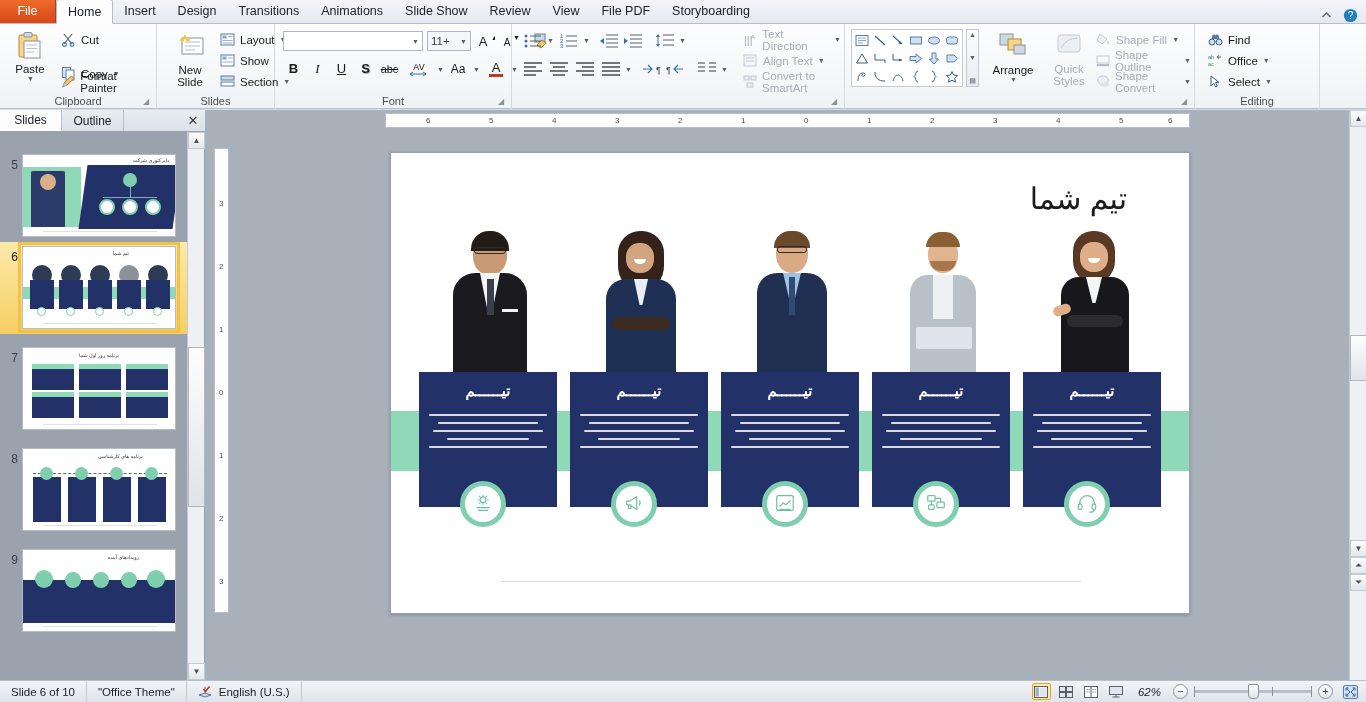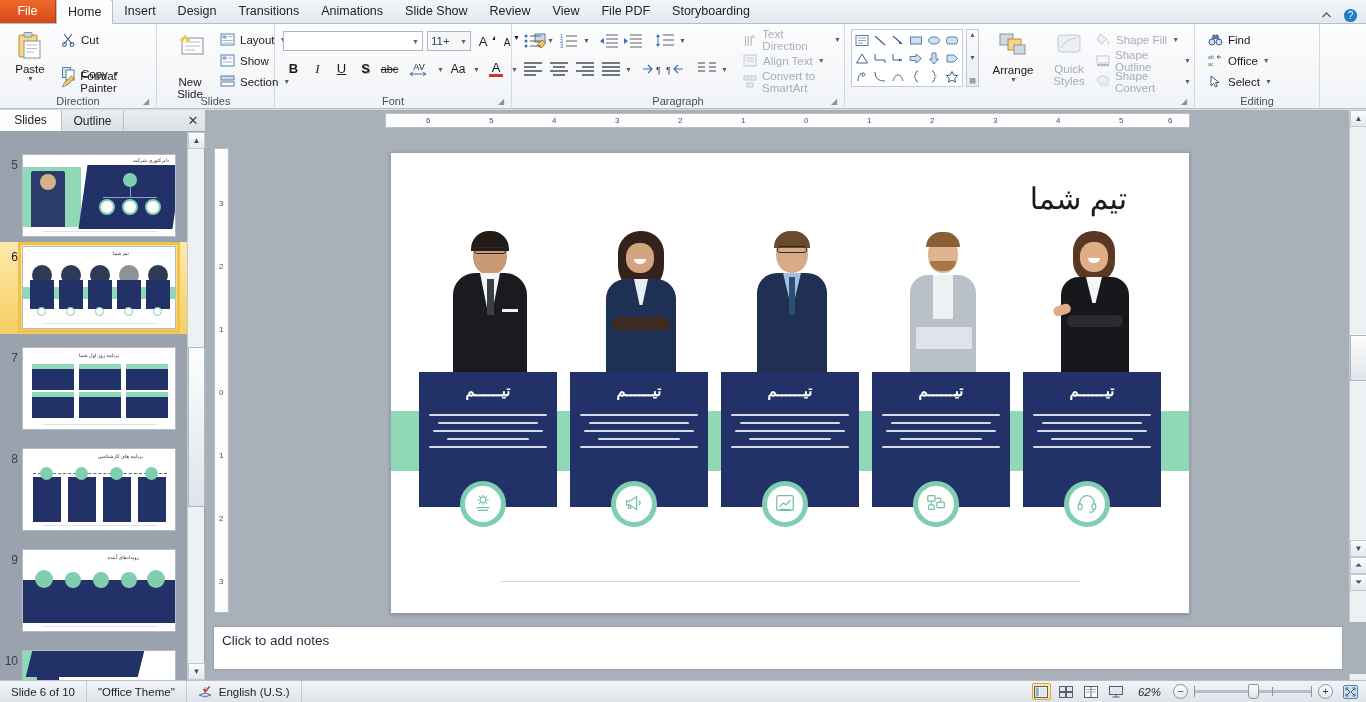--- a/index.html
+++ b/index.html
@@ -305,36 +305,36 @@
       </div>
       <div class="btn-small" style="position:absolute; left:58px; top:48px;">
         <span class="ic16">
           <svg width="15" height="15" viewBox="0 0 15 15">
               <path d="M10.5 2 L13 4.5 L6 11 L3.5 8.5 Z" fill="#f0c96a" stroke="#a87c22"></path>
               <path d="M3.5 8.5 L1.5 13 L6 11" fill="#d9dfe6" stroke="#8b929b"></path>
             </svg>
         </span>
         <span>Format Painter</span>
       </div>
-      <div class="rgroup-title">Direction</div>
+      <div class="rgroup-title">Clipboard</div>
       <div class="rg-dialog">◢</div>
     </div>
 
     <div class="rgroup" style="left:157px; width:118px;">
       <div class="btn-big" style="position:absolute; left:8px; top:5px; width:50px;">
         <span class="ic32">
           <svg width="30" height="28" viewBox="0 0 30 28">
             <rect x="7" y="5" width="21" height="16" fill="#fdfdfe" stroke="#8b929b"></rect>
             <line x1="10" y1="9" x2="25" y2="9" stroke="#b6bfc9"></line>
             <line x1="10" y1="13" x2="25" y2="13" stroke="#b6bfc9"></line>
             <line x1="10" y1="17" x2="20" y2="17" stroke="#b6bfc9"></line>
             <path d="M5 2 l2 4 l4 -2 l-4 -2 l-2 -4 l-2 4 l-4 2 l4 2 z" transform="translate(5,3)" fill="#f5c53a"></path>
           </svg>
         </span>
-        <span style="margin-top:13px;">New</span>
+        <span style="margin-top:1px;">New</span>
         <span>Slide</span>
       </div>
       <div class="btn-small" style="position:absolute; left:60px; top:6px;">
         <span class="ic16">
           <svg width="15" height="15" viewBox="0 0 15 15">
               <rect x="1" y="2" width="13" height="11" fill="#fdfdfe" stroke="#5a7ea8"></rect>
               <rect x="2.5" y="3.5" width="4" height="3" fill="#7fa8d4"></rect>
               <line x1="8" y1="4.5" x2="12.5" y2="4.5" stroke="#9fb6cd"></line>
               <line x1="2.5" y1="8.5" x2="12.5" y2="8.5" stroke="#9fb6cd"></line>
               <line x1="2.5" y1="11" x2="12.5" y2="11" stroke="#9fb6cd"></line>
@@ -553,21 +553,20 @@
       <div class="btn-small dim" style="position:absolute; left:228px; top:48px;">
         <span class="ic16">
           <svg width="15" height="15" viewBox="0 0 15 15">
               <rect x="1" y="2" width="5" height="4" fill="#e8ecf1" stroke="#c3cad2"></rect>
               <rect x="8" y="2" width="5" height="4" fill="#e8ecf1" stroke="#c3cad2"></rect>
               <rect x="4" y="9" width="6" height="4" fill="#e8ecf1" stroke="#c3cad2"></rect>
             </svg>
         </span>
         <span>Convert to SmartArt</span>
       </div>
-      <div class="rgroup-title">Paragraph</div>
       <div class="rg-dialog">◢</div>
     </div>
 
     <div class="rgroup" style="left:845px; width:350px;">
       <div class="shapegrid" style="position:absolute; left:6px; top:5px;">
         <div class="shapecell">
             <svg width="14" height="13" viewBox="0 0 14 13">
               <rect x="1" y="1.5" width="12" height="10" fill="#fdfdfe" stroke="#5a7ea8"></rect>
               <line x1="3" y1="4" x2="11" y2="4" stroke="#8fa8c2"></line>
               <line x1="3" y1="6.5" x2="11" y2="6.5" stroke="#8fa8c2"></line>
@@ -857,28 +856,20 @@
           <div style="position:absolute; left:0; top:30px; width:154px; height:43px; background:#223167;"></div>
           <div style="position:absolute; left:12px; top:20px; width:18px; height:18px; border-radius:50%; background:#7fcfae;"></div>
           <div style="position:absolute; left:42px; top:22px; width:16px; height:16px; border-radius:50%; background:#7fcfae;"></div>
           <div style="position:absolute; left:70px; top:22px; width:16px; height:16px; border-radius:50%; background:#7fcfae;"></div>
           <div style="position:absolute; left:98px; top:22px; width:16px; height:16px; border-radius:50%; background:#7fcfae;"></div>
           <div style="position:absolute; left:124px; top:20px; width:18px; height:18px; border-radius:50%; background:#7fcfae;"></div>
           <div style="position:absolute; left:20px; bottom:4px; width:114px; height:1px; background:#dde2e7;"></div>
         </div>
       </div>
 
-      <div class="thumbrow" style="top:518px;">
-        <div class="thumbnum">10</div>
-        <div class="thumb" style="height:46px;">
-          <div style="position:absolute; left:0; top:0; width:18px; height:46px; background:#8fd9b6;"></div>
-          <div style="position:absolute; left:6px; top:0; width:112px; height:26px; background:#223167; transform:skewX(-14deg);"></div>
-          <div style="position:absolute; left:14px; top:24px; width:22px; height:22px; background:#223167;"></div>
-        </div>
-      </div>
     </div>
 
     <div class="panel-scroll">
       <div class="sb-arrow" style="position:absolute; top:0; left:0;">▲</div>
       <div class="sb-thumb" style="top:215px; height:160px;"></div>
       <div class="sb-arrow" style="position:absolute; bottom:0; left:0;">▼</div>
     </div>
   </div>
 
   <div class="editarea">
@@ -1076,23 +1067,20 @@
 
     <div class="vscroll-right">
       <div class="sb-arrow" style="position:absolute; top:0; left:0;">▲</div>
       <div class="sb-thumb" style="top:225px; height:46px;"></div>
       <div class="sb-arrow" style="position:absolute; top:430px; left:0;">▼</div>
       <div class="sb-arrow" style="position:absolute; top:447px; left:0; font-size:9px;">⏶</div>
       <div class="sb-arrow" style="position:absolute; top:464px; left:0; font-size:9px;">⏷</div>
     </div>
   </div>
 
-  <div class="notespane">
-    <div class="notesbox">Click to add notes</div>
-  </div>
 
   <div class="statusbar">
     <div class="sb-cell">Slide 6 of 10</div>
     <div class="sb-cell">"Office Theme"</div>
     <div class="sb-cell">
       <span>
         <svg width="15" height="14" viewBox="0 0 15 14">
             <path d="M1 11 l6 -2 l6 2 l-6 2 z" fill="#c9d6e4" stroke="#5a7ea8"></path>
             <path d="M7 9 V3" stroke="#5a7ea8"></path>
             <path d="M5.5 5 l2 2.5 l4 -5" stroke="#c0392b" stroke-width="1.6" fill="none"></path>

